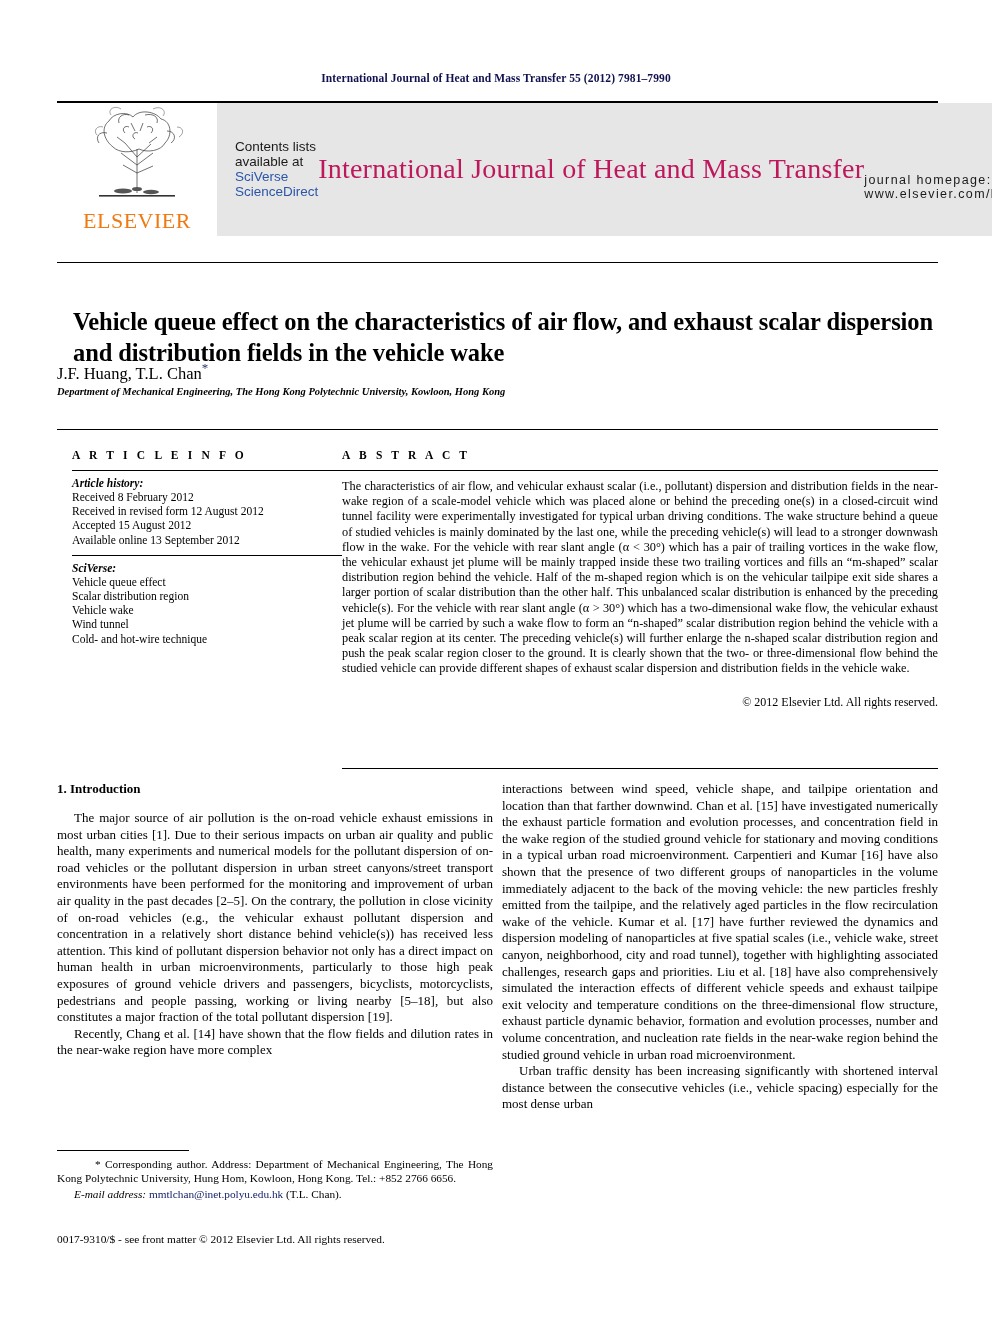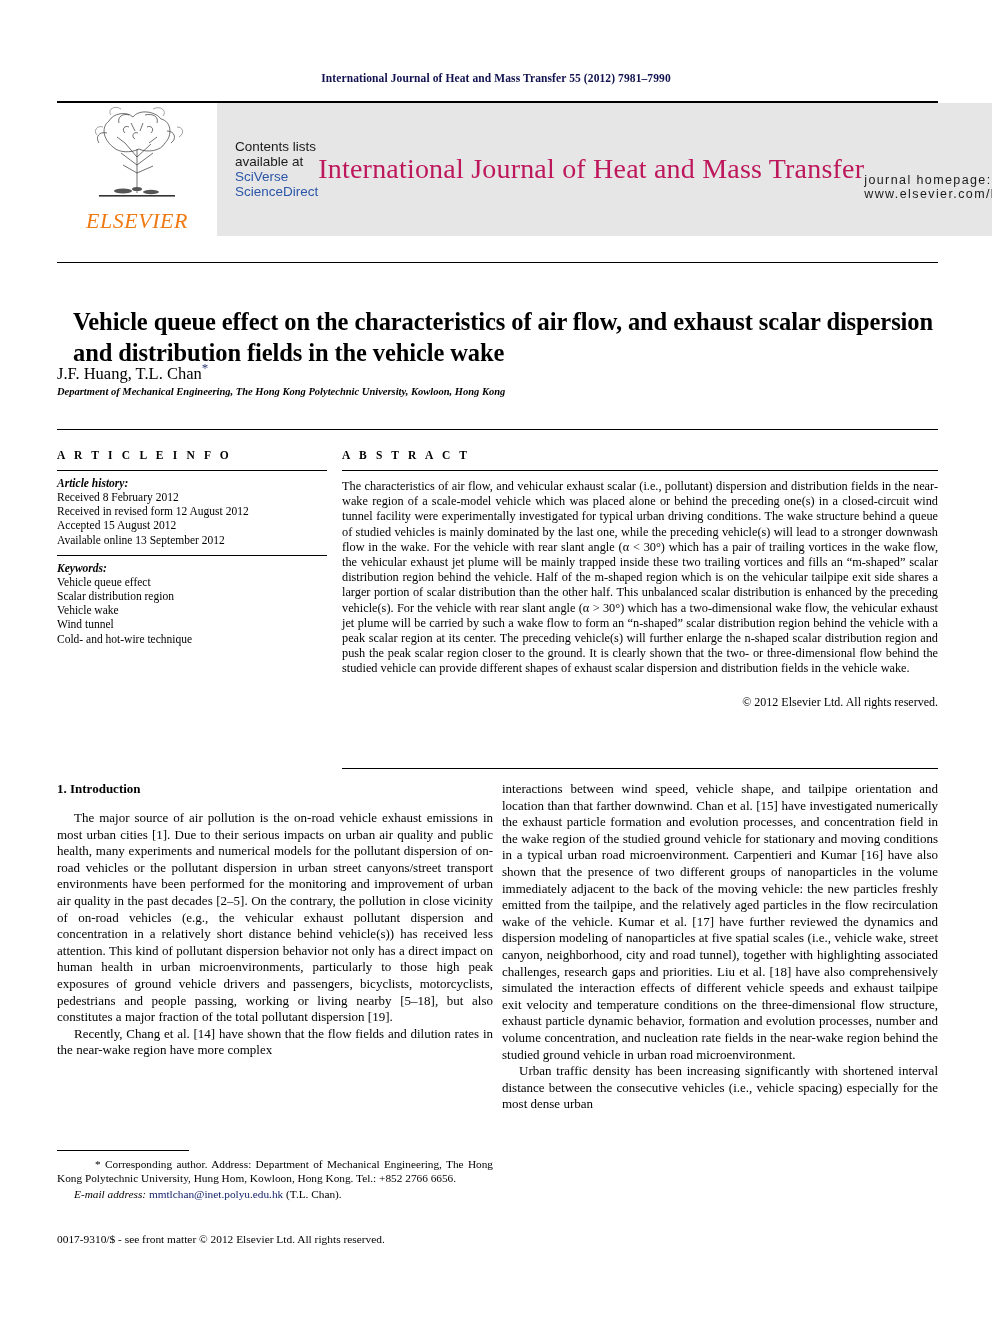--- a/index.html
+++ b/index.html
@@ -49,21 +49,20 @@
     display: flex;
     height: 133px;
     align-items: stretch;
   }
   .elsevier-logo {
     width: 160px;
     flex: 0 0 160px;
     position: relative;
     padding-top: 0;
     box-sizing: border-box;
-    font-style: italic;
   }
   .tree-svg { display: block; margin: 0 auto; }
   .elsevier-word {
     position: absolute;
     bottom: 2px;
     left: 0;
     width: 160px;
     text-align: center;
     font-family: "Liberation Serif", serif;
     font-size: 22px;
@@ -187,21 +186,21 @@
 
   
   .info-rule {
     position: absolute;
     top: 429px; left: 57px;
     width: 881px;
     border-top: 1.5px solid #000;
   }
   .info-col {
     position: absolute;
-    top: 449px; left: 57px;
+    top: 449px; left: 72px;
     width: 270px;
   }
   .abs-col {
     position: absolute;
     top: 449px; left: 342px;
     width: 596px;
   }
   .sec-head {
     font-family: "Liberation Serif", serif;
     font-weight: bold;
@@ -389,21 +388,21 @@
   <div class="info-col">
     <div class="sec-head">A R T I C L E  I N F O</div>
     <div class="thin-rule"></div>
     <div class="info-label">Article history:</div>
     <div class="info-line">Received 8 February 2012</div>
     <div class="info-line">Received in revised form 12 August 2012</div>
     <div class="info-line">Accepted 15 August 2012</div>
     <div class="info-line">Available online 13 September 2012</div>
     <div class="kw-block">
       <div class="thin-rule"></div>
-      <div class="info-label">Keywords:</div>
+      <div class="info-label">SciVerse:</div>
       <div class="info-line">Vehicle queue effect</div>
       <div class="info-line">Scalar distribution region</div>
       <div class="info-line">Vehicle wake</div>
       <div class="info-line">Wind tunnel</div>
       <div class="info-line">Cold- and hot-wire technique</div>
     </div>
   </div>
 
   <div class="abs-col">
     <div class="sec-head">A B S T R A C T</div>

